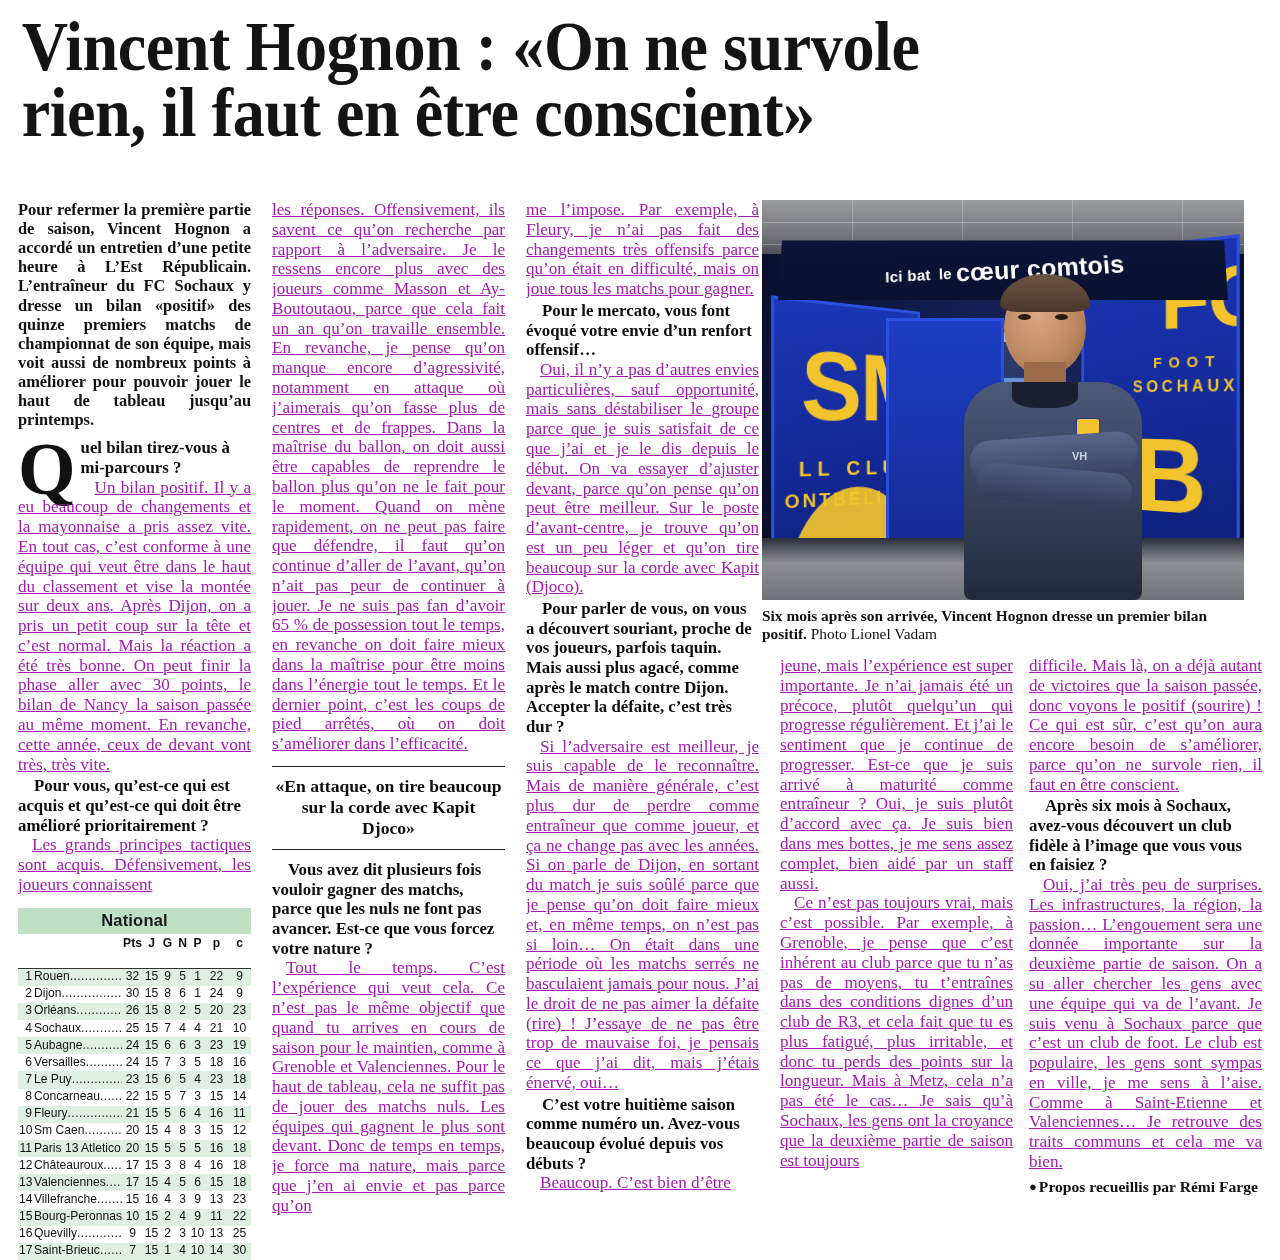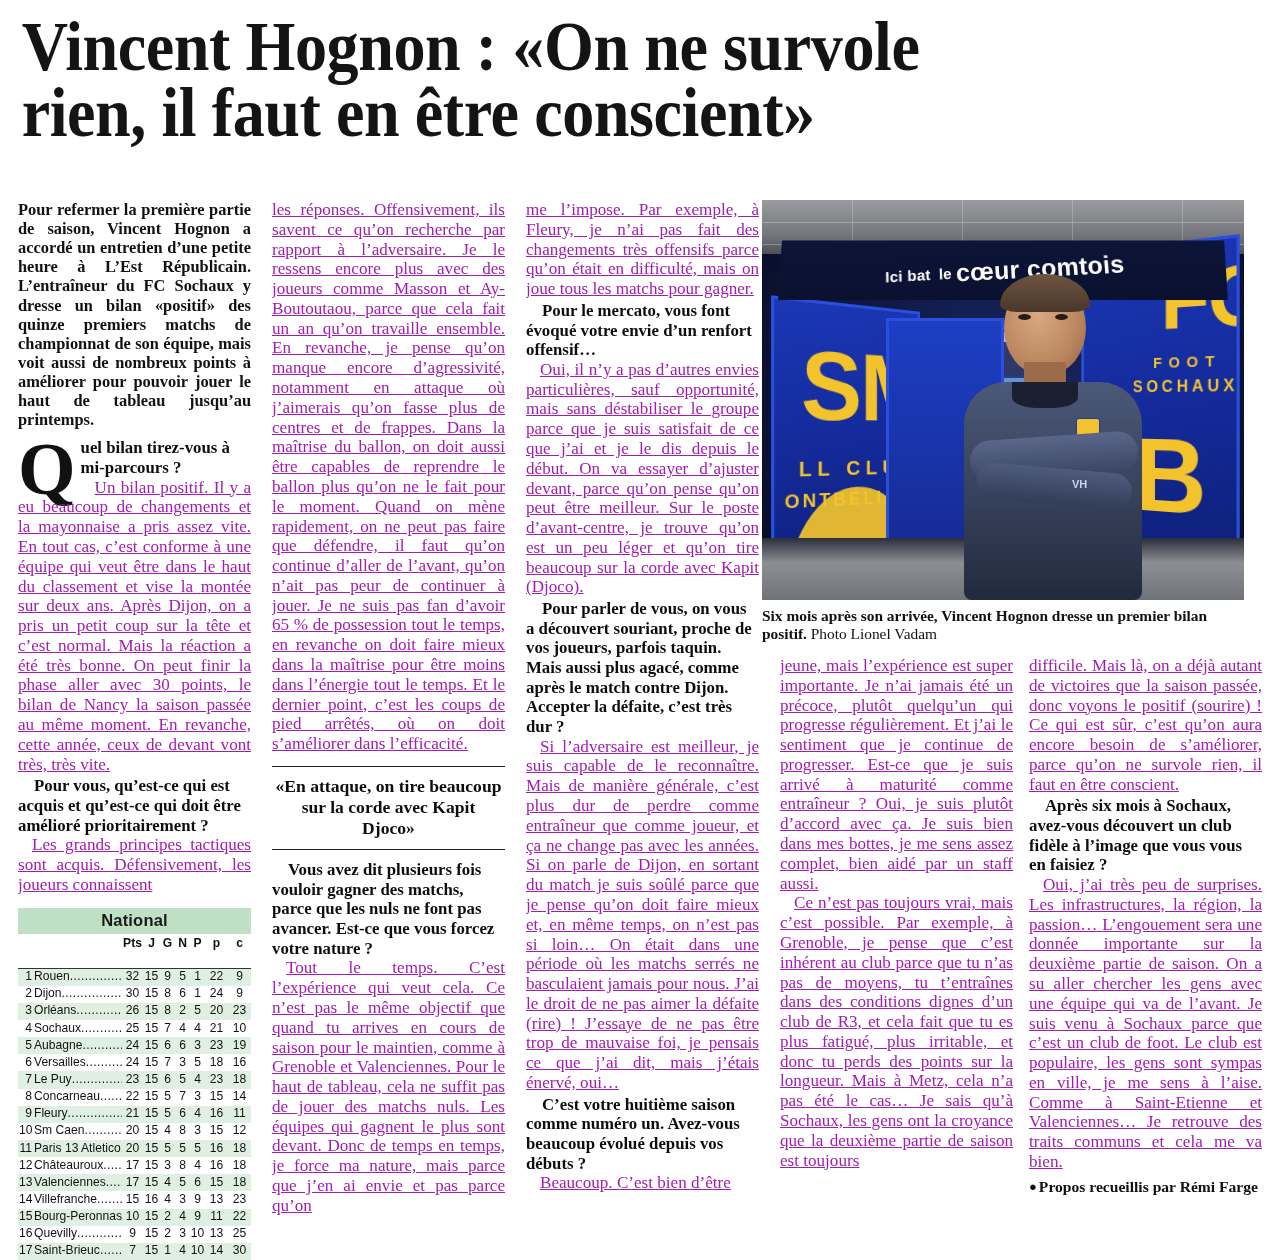--- a/index.html
+++ b/index.html
@@ -277,21 +277,21 @@
     background: linear-gradient(180deg,#4e5b7d 0%, #323d56 100%);
     border-radius: 18px;
     transform: rotate(5deg);
   }
   .ph-badge {
     position: absolute; left: 118px; top: 140px; width: 22px; height: 26px;
     background: #f2c32c; border-radius: 3px 3px 50% 50%;
     border: 1.5px solid #1f3fae;
   }
   .ph-vh {
-    position: absolute; left: 114px; top: 200px;
+    position: absolute; left: 114px; top: 172px;
     font-family: "Liberation Sans", sans-serif;
     font-size: 11px; font-weight: bold; color: #c9d3e6;
   }
 
   .caption {
     margin-top: 7px;
     font-size: 15.4px;
     line-height: 1.2;
     color: #111;
   }

